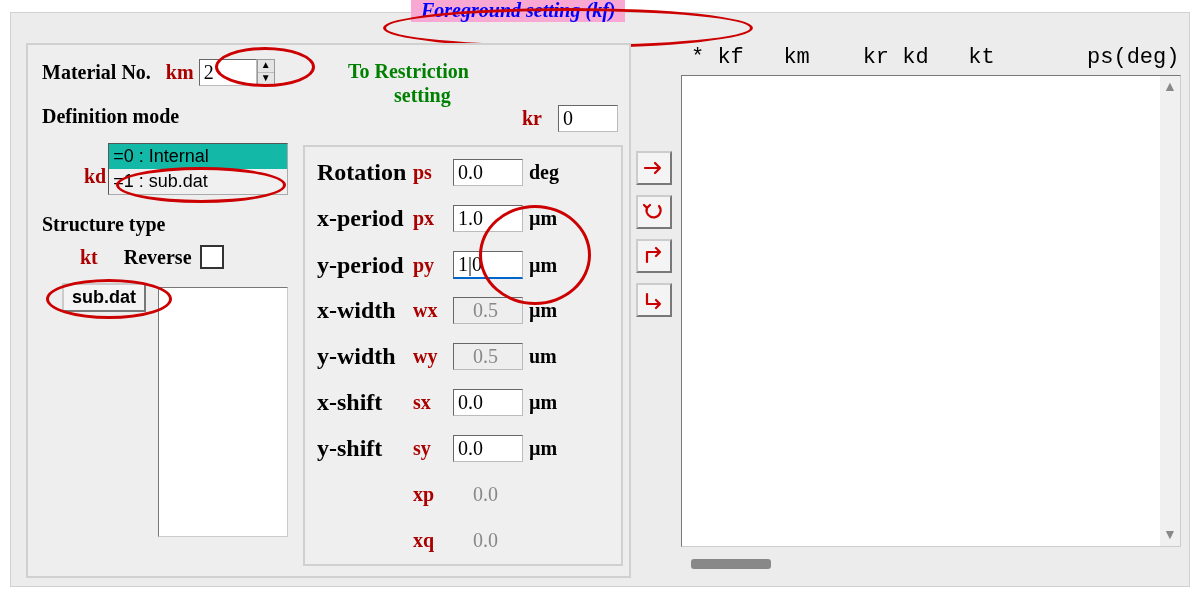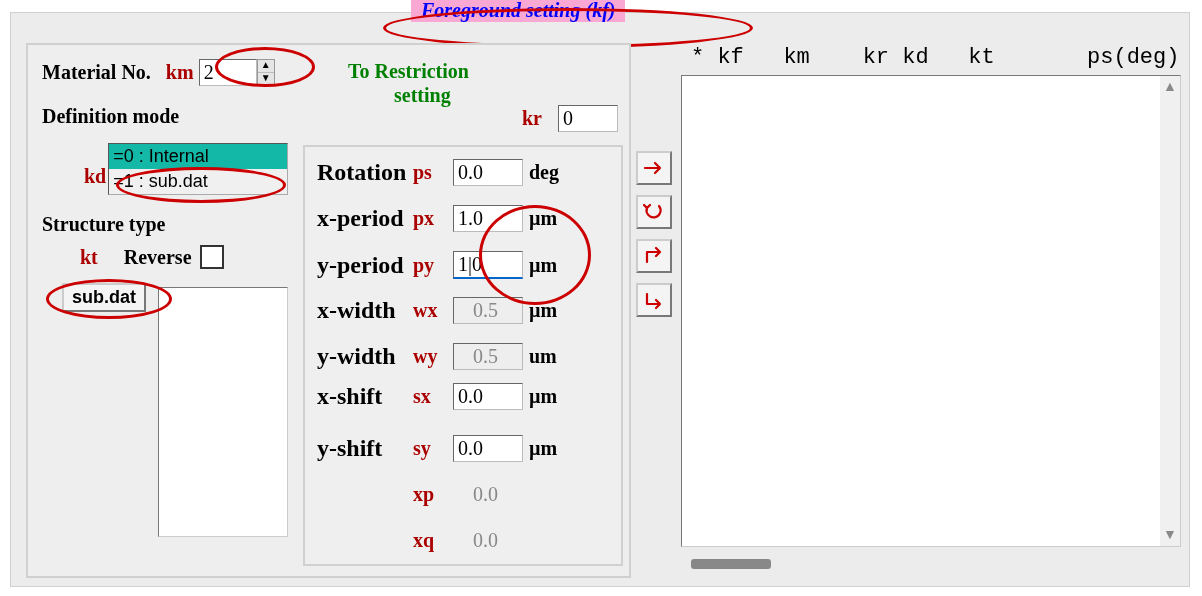--- a/index.html
+++ b/index.html
@@ -255,21 +255,21 @@
         <span class="pvar">wx</span>
         <input class="numeric-input disabled-input" value="0.5" style="">
         <span class="unit">µm</span>
       </div>
       <div class="param-row" style="top:196px;">
         <span class="plabel">y-width</span>
         <span class="pvar">wy</span>
         <input class="numeric-input disabled-input" value="0.5" style="">
         <span class="unit">um</span>
       </div>
-      <div class="param-row" style="top:236px;justify-content:space-between;">
+      <div class="param-row" style="top:242px;justify-content:space-between;">
         <span class="plabel">x-shift</span>
         <span class="pvar">sx</span>
         <input class="numeric-input" value="0.0" style="">
         <span class="unit">µm</span>
       </div>
       <div class="param-row" style="top:288px;">
         <span class="plabel">y-shift</span>
         <span class="pvar">sy</span>
         <input class="numeric-input" value="0.0" style="">
         <span class="unit">µm</span>

